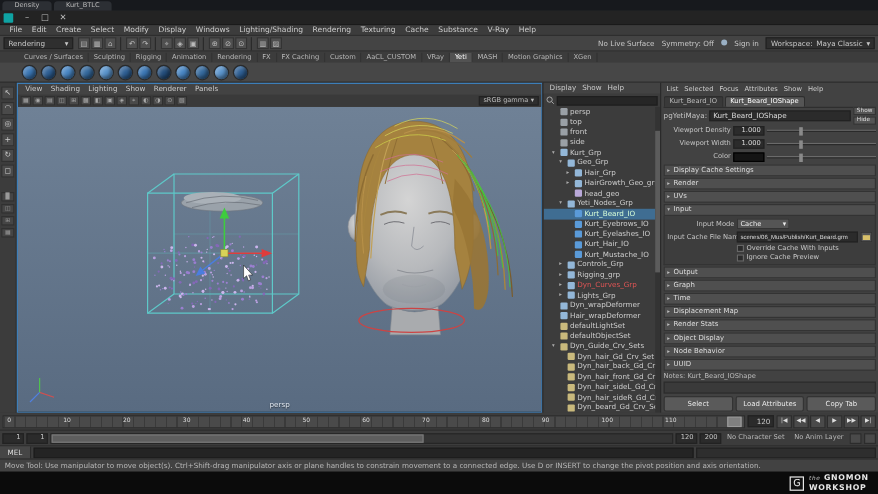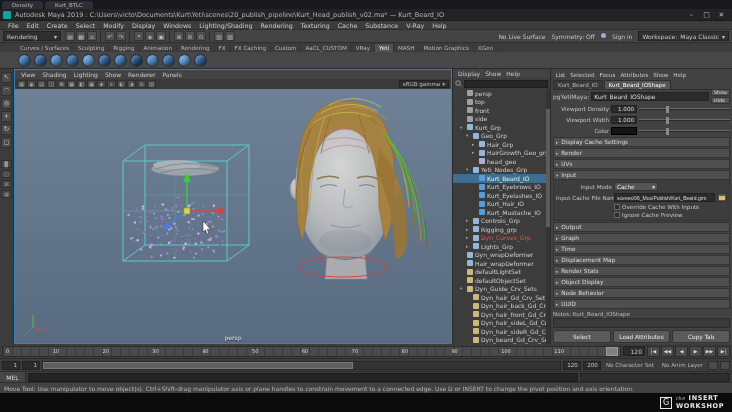--- a/index.html
+++ b/index.html
@@ -139,21 +139,20 @@
 <div class="root">
 
   <div class="browser-bar">
 
   <div class="btab">Density</div>
       <div class="btab">Kurt_BTLC</div>
     </div>
 
   <div class="title-bar">
     <div class="maya-badge"></div>
-    <div class="title-text">Autodesk Maya 2019 : C:\Users\victo\Documents\Kurt\Yeti\scenes\20_publish_pipeline\Kurt_Head_publish_v02.ma* — Kurt_Beard_IO</div>
     <div class="win-controls">
       <span>–</span>
       <span>□</span>
       <span>✕</span>
     </div>
   </div>
 
   <div class="menu-bar">
 
   <span class="menu-item">File</span>
@@ -975,18 +974,18 @@
     <div class="cmd-result"></div>
   </div>
 
   <div class="help-row">
     <span>Move Tool: Use manipulator to move object(s). Ctrl+Shift-drag manipulator axis or plane handles to constrain movement to a connected edge. Use D or INSERT to change the pivot position and axis orientation.</span>
   </div>
 
   <div class="bottom-strip">
     <div class="gnomon-mark">G</div>
     <div class="gnomon-text">
-      <div><span class="small">the</span> <span>INSERT</span></div>
+      <div><span class="small">the</span> <span>GNOMON</span></div>
       <div><span>WORKSHOP</span></div>
     </div>
   </div>
 
 </div>
 
 </body></html>

